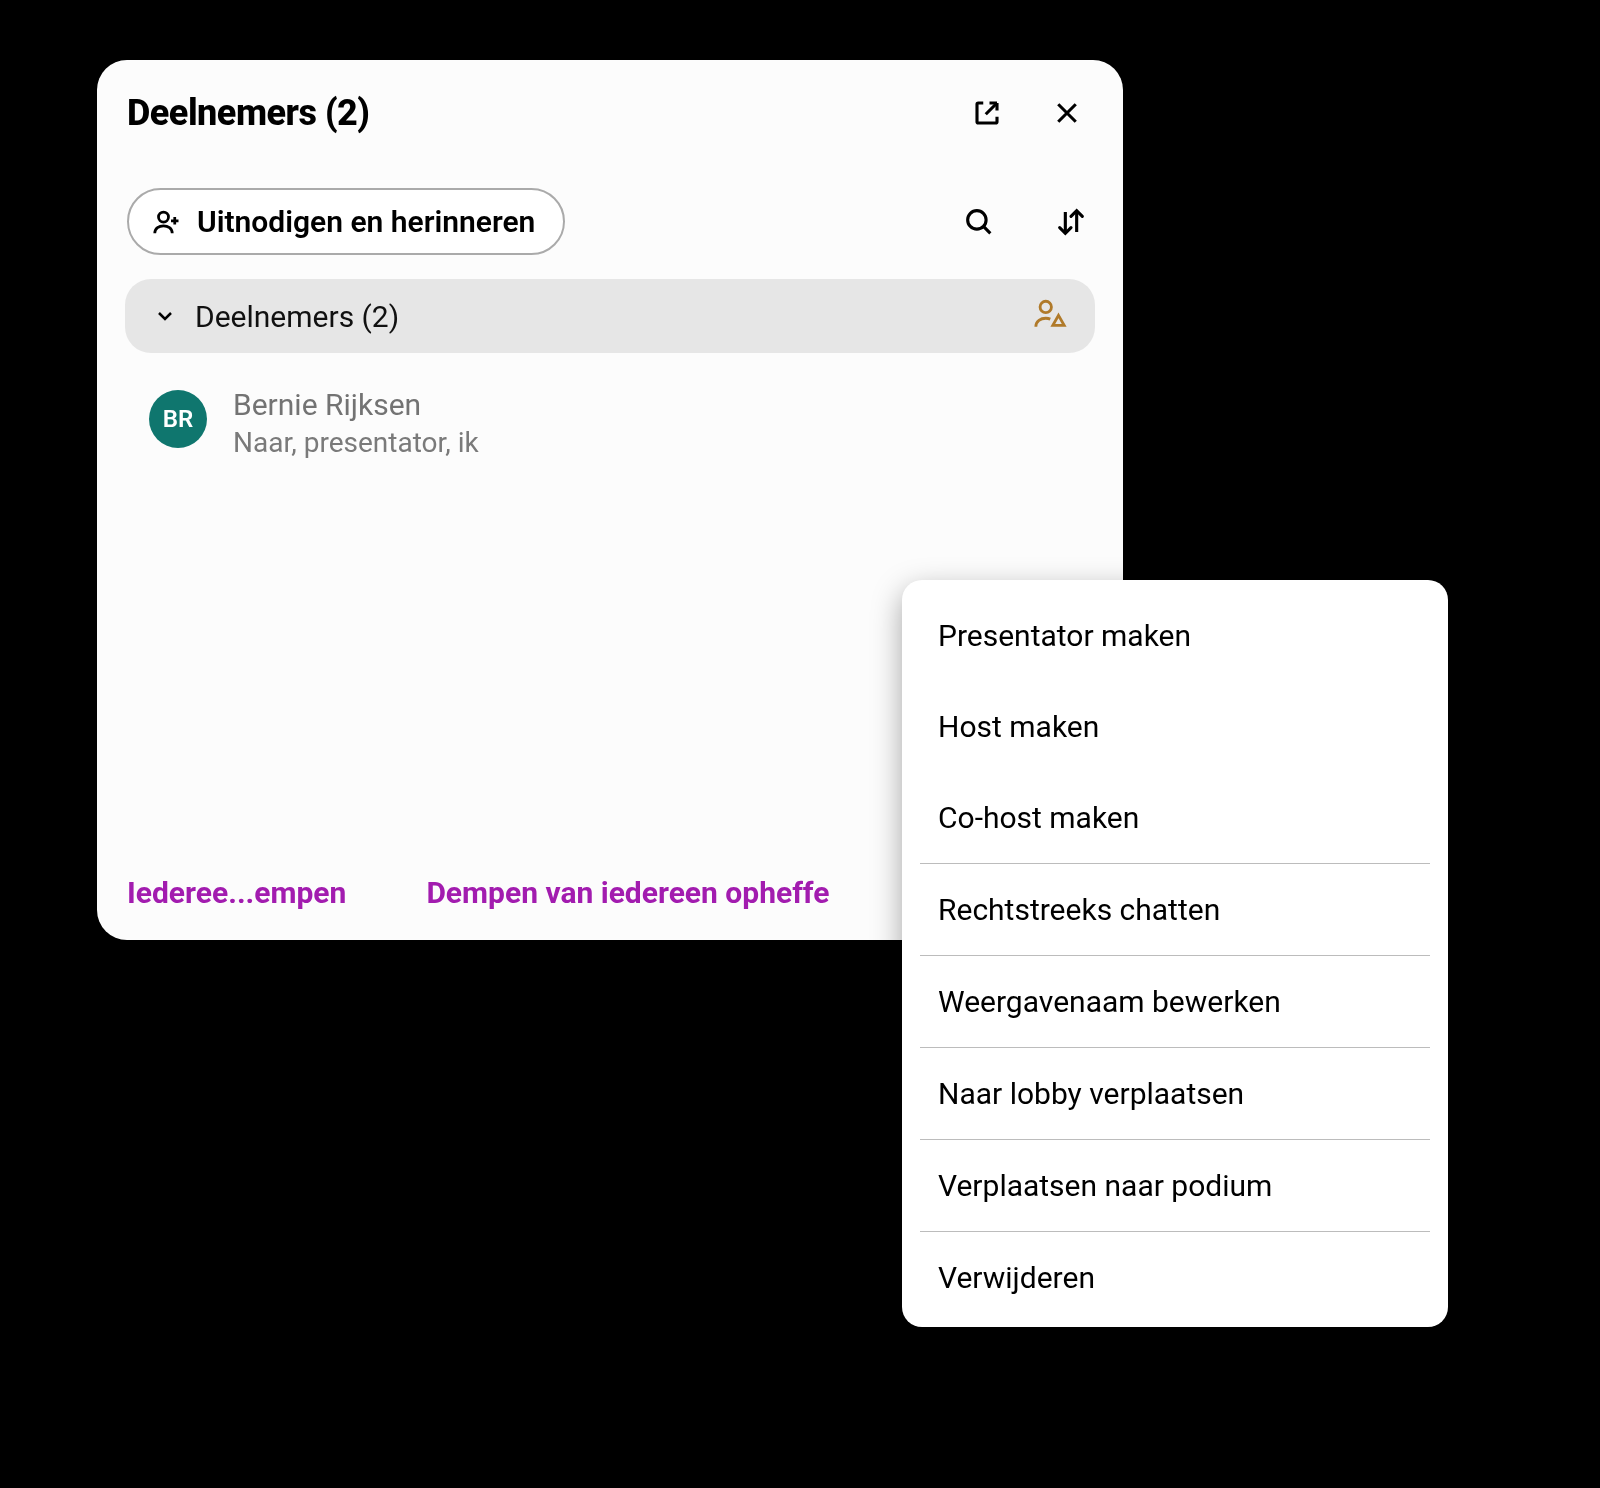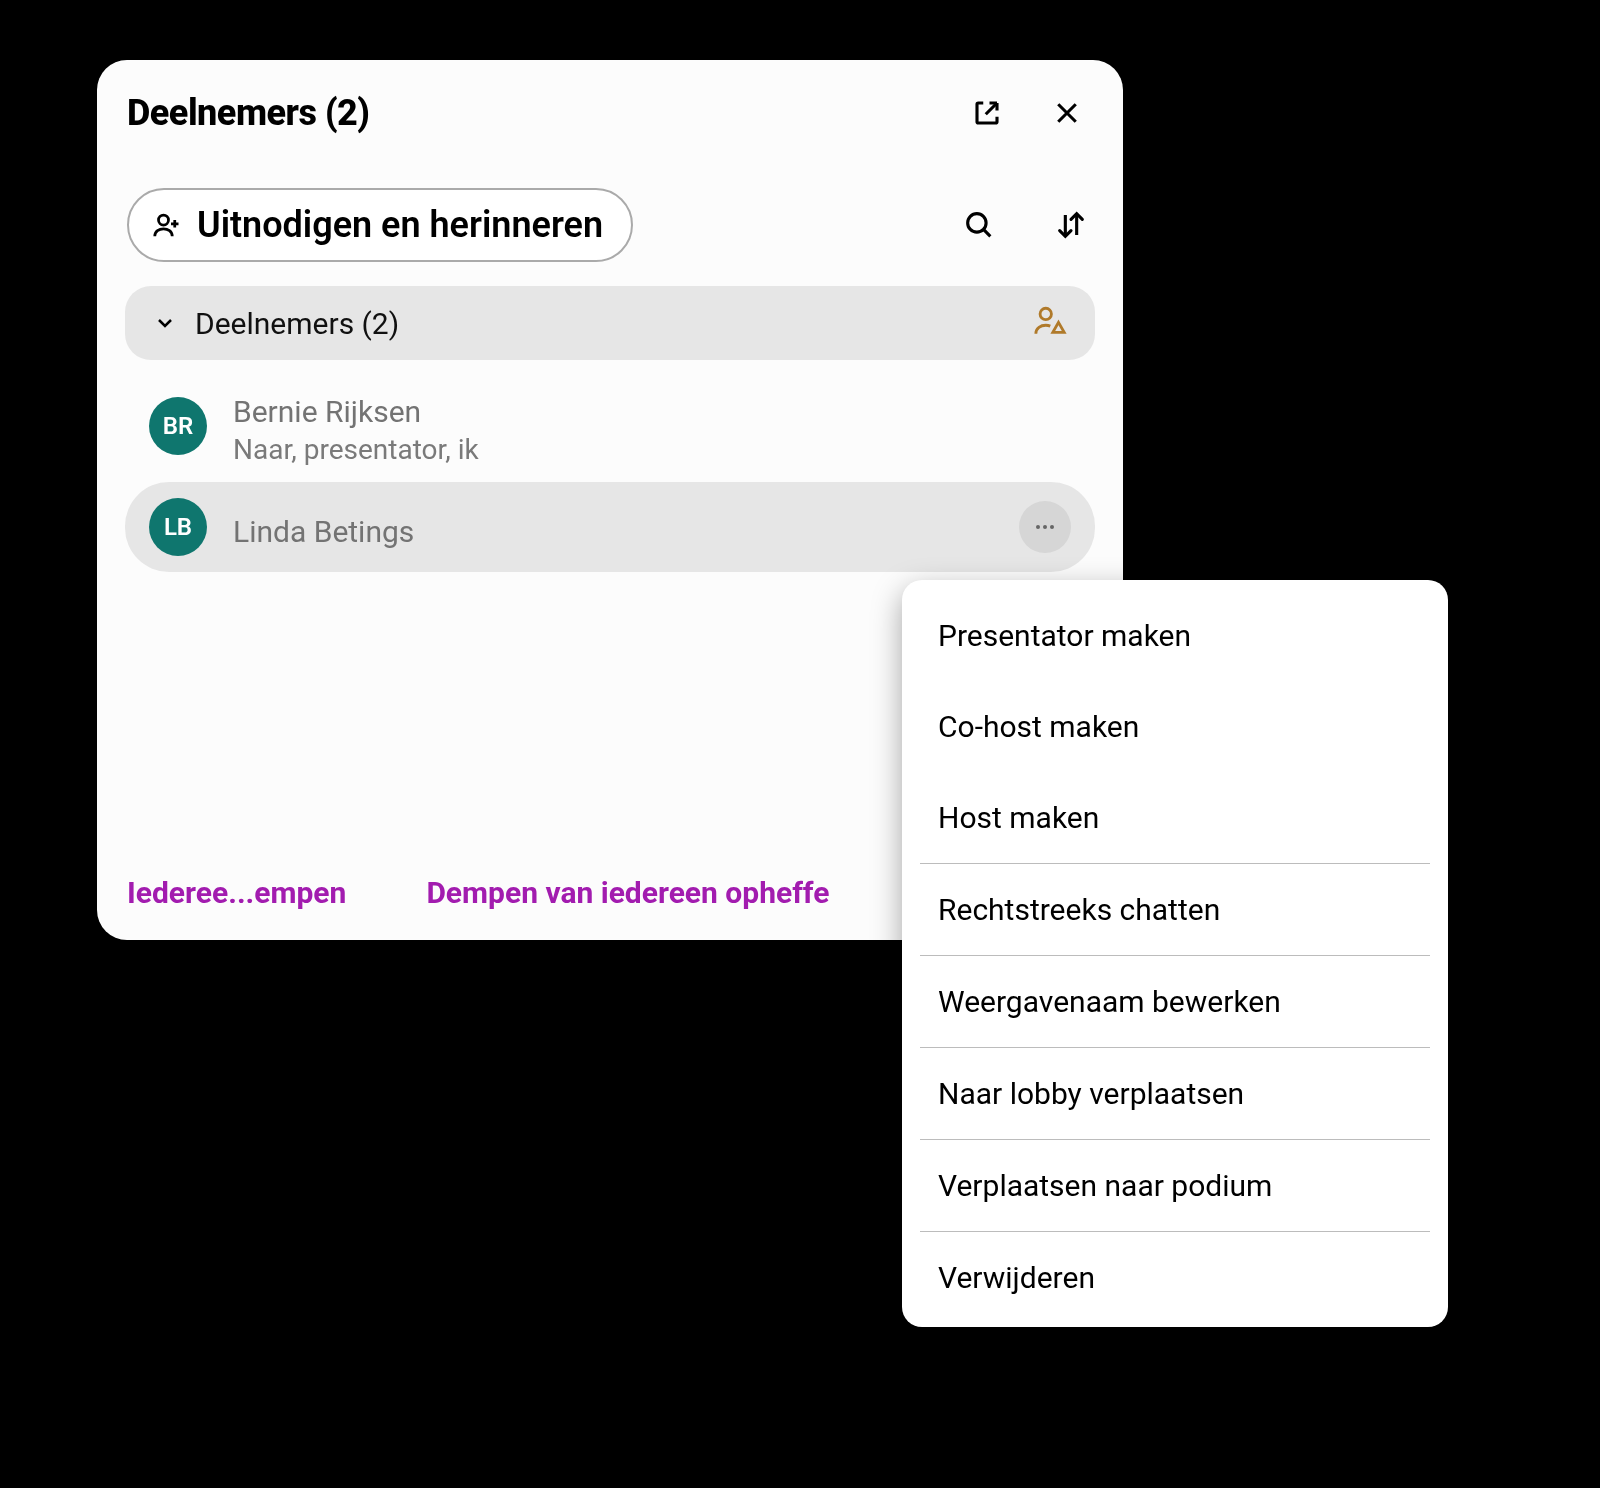--- a/index.html
+++ b/index.html
@@ -37,21 +37,21 @@
 
     .tools-row {
       display:flex; align-items:center; gap:24px;
       padding: 44px 32px 24px 30px;
     }
     .invite-pill {
       display:flex; align-items:center; gap:16px;
       border: 2px solid #aaa;
       border-radius: 999px;
       padding: 14px 28px 14px 22px;
-      font-size: 36px;
+      font-size: 30px;
       font-weight: 600;
       color:#000;
       cursor:pointer;
       background:#fff;
     }
     .invite-pill svg { width:30px; height:30px; stroke:#000; stroke-width:2.2; fill:none; }
 
     .tools-spacer { flex:1; }
     .tool-icon { width:40px; height:40px; display:flex; align-items:center; justify-content:center; cursor:pointer; }
     .tool-icon svg { width:34px; height:34px; stroke:#000; stroke-width:2.2; fill:none; }
@@ -187,47 +187,33 @@
 
   <div class="participant-list" id="participant-list">
       <div class="participant">
         <div class="avatar">BR</div>
         <div class="p-text">
           <div class="p-name">Bernie Rijksen</div>
           <div class="p-sub">Naar, presentator, ik</div>
         </div>
         <div class="row-spacer"></div>
       </div>
-      <div class="participant selected">
-        <div class="avatar">LB</div>
-        <div class="p-text">
-          <div class="p-name">Linda Betings</div>
-        </div>
-        <div class="row-spacer"></div>
-        <div class="more-btn">
-          <svg viewBox="0 0 24 24">
-            <circle cx="5" cy="12" r="2"></circle>
-            <circle cx="12" cy="12" r="2"></circle>
-            <circle cx="19" cy="12" r="2"></circle>
-          </svg>
-        </div>
-      </div>
     </div>
 
   <div class="panel-actions">
     <div>Iederee...empen</div>
     <div>Dempen van iedereen opheffe</div>
   </div>
 
 </div>
 
 <div class="context-menu" id="context-menu">
     <div class="menu-item">Presentator maken</div>
+    <div class="menu-item">Host maken</div>
     <div class="menu-item">Co-host maken</div>
-    <div class="menu-item">Host maken</div>
     <div class="menu-divider"></div>
     <div class="menu-item">Rechtstreeks chatten</div>
     <div class="menu-divider"></div>
     <div class="menu-item">Weergavenaam bewerken</div>
     <div class="menu-divider"></div>
     <div class="menu-item">Naar lobby verplaatsen</div>
     <div class="menu-divider"></div>
     <div class="menu-item">Verplaatsen naar podium</div>
     <div class="menu-divider"></div>
     <div class="menu-item">Verwijderen</div>

